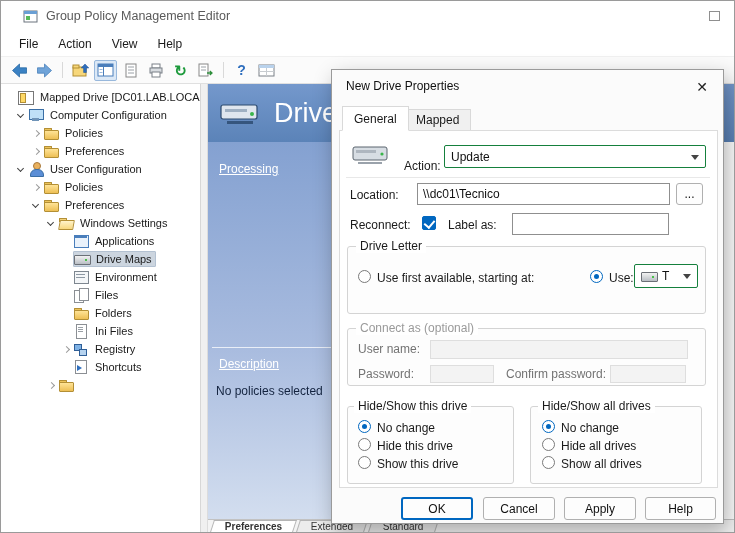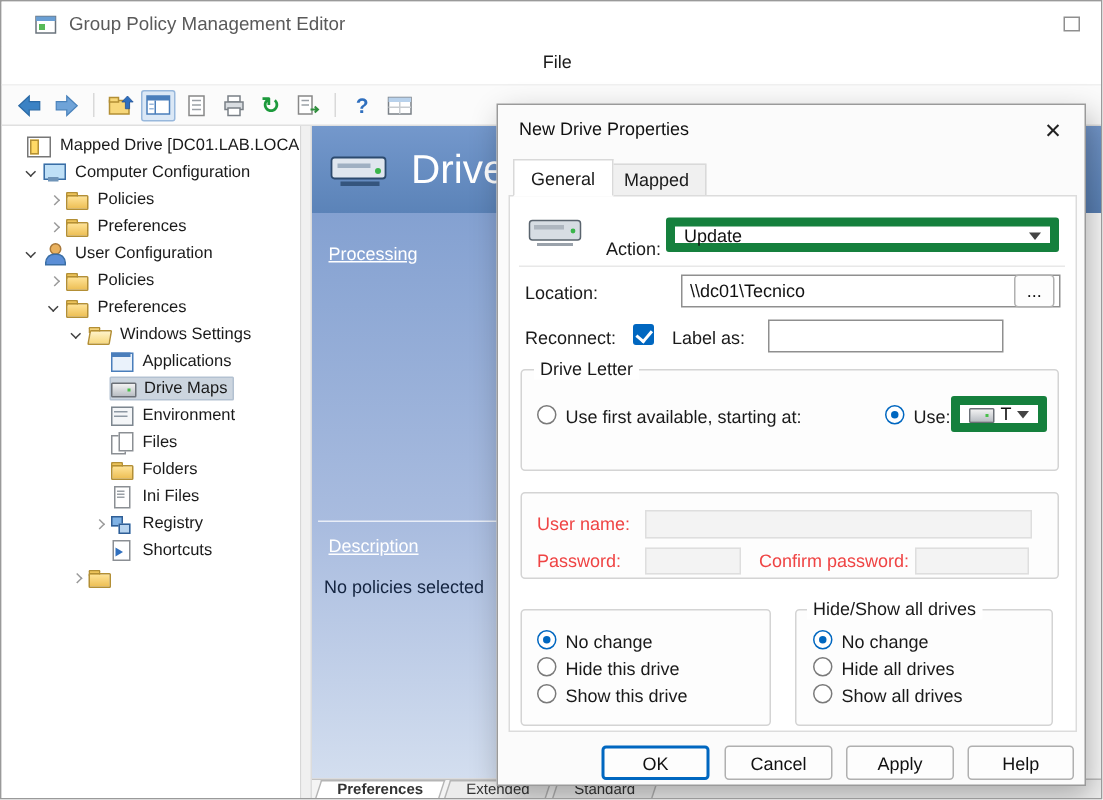--- a/index.html
+++ b/index.html
@@ -3,21 +3,21 @@
 <meta charset="utf-8">
 <style>
   * { margin:0; padding:0; box-sizing:border-box; font-family:"Liberation Sans", sans-serif; }
   body { background:#ddd; }
   #win { position:relative; width:735px; height:533px; background:#fff; border:1px solid #9a9a9a; overflow:hidden; }
 
   
   .titlebar { position:absolute; left:0; top:0; right:0; height:30px; background:#fff; display:flex; align-items:center; padding:0 22px; }
   .title-text { font-size:12.5px; color:#5a5a5a; margin-left:8px; }
   .maxbox { position:absolute; right:14px; top:10px; width:11px; height:10px; border:1px solid #8f8f8f; background:#fff; }
-  .menubar { position:absolute; left:0; top:30px; right:0; height:25px; display:flex; align-items:center; background:#fff; padding-left:8px;flex-direction:column; }
+  .menubar { position:absolute; left:0; top:30px; right:0; height:25px; display:flex; align-items:center; background:#fff; padding-left:8px; }
   .menu-item { font-size:12px; color:#1a1a1a; padding:3px 10px; }
   .toolbar { position:absolute; left:0; top:55px; right:0; height:28px; display:flex; align-items:center; background:#fbfbfb; border-bottom:1px solid #e0e0e0; border-top:1px solid #f0f0f0; padding-left:6px; }
   .tbtn { width:23px; height:21px; display:flex; align-items:center; justify-content:center; margin:0 1px; }
   .tbtn.active { border:1px solid #98b8dc; background:#dbe8f6; border-radius:2px; }
   .tsep { width:1px; height:16px; background:#d9d9d9; margin:0 5px; }
   .glyph-refresh { color:#1d9a3c; font-size:15px; font-weight:bold; line-height:1; }
   .glyph-help { color:#2f6fbe; font-size:14px; font-weight:bold; line-height:1; }
 
   
   .treepane { position:absolute; left:0; top:83px; width:200px; bottom:0; background:#fff; border-right:1px solid #d7d7d7; overflow:hidden; }
@@ -72,25 +72,25 @@
   .btab.active { background:#fff; font-weight:bold; }
 
   
   .dialog { position:absolute; left:330px; top:68px; width:393px; height:455px; background:#fbfbfb; border:1px solid #9a9a9a; box-shadow:4px 8px 20px rgba(0,0,0,.30); z-index:20; }
   .dlg-title { position:absolute; left:0; top:0; right:0; height:32px; display:flex; align-items:center; padding-left:14px; font-size:12px; color:#111; }
   .dlg-close { position:absolute; right:8px; top:6px; width:26px; height:22px; display:flex; align-items:center; justify-content:center; font-size:14px; color:#222; }
   .dtab { position:absolute; font-size:12px; display:flex; align-items:center; padding:0 11px; border:1px solid #d9d9d9; background:#f0f0f0; color:#1a1a1a; }
   .dtab.active { background:#fff; z-index:3; border-bottom:1px solid #fff; }
   .tabpage { position:absolute; left:7px; top:60px; width:379px; height:358px; background:#fff; border:1px solid #dcdcdc; }
   .dl { position:absolute; font-size:12px; color:#1a1a1a; white-space:nowrap; }
-  .dl.dim { color:#ef4444; }
+  .dl.dim { color:#737373; }
   .tbox { position:absolute; background:#fff; border:1px solid #8f8f8f; font-size:12px; padding:2px 5px; color:#111; }
   input.tbox { outline:none; }
   .tbox.disabled { background:#f3f3f3; border:1px solid #dedede; }
-  .combo { position:absolute; background:#fff; border:6px solid #15803d; border-radius:2px; font-size:12px; display:flex; align-items:center; padding-left:6px; color:#111; }
+  .combo { position:absolute; background:#fff; border:1px solid #15803d; border-radius:2px; font-size:12px; display:flex; align-items:center; padding-left:6px; color:#111; }
   .cv { position:absolute; right:6px; top:50%; margin-top:-2px; width:0; height:0; border-left:4px solid transparent; border-right:4px solid transparent; border-top:5px solid #444; }
   .chk { position:absolute; width:14px; height:14px; background:#0067c0; border:1px solid #0067c0; border-radius:2px; }
   .chk::after { content:""; position:absolute; left:3px; top:1px; width:5px; height:8px; border-right:2px solid #fff; border-bottom:2px solid #fff; transform:rotate(40deg); }
   .rad { position:absolute; width:13px; height:13px; border-radius:50%; border:1px solid #7a7a7a; background:#fff; }
   .rad.on { border:1px solid #0067c0; }
   .rad.on::after { content:""; position:absolute; left:3px; top:3px; width:5px; height:5px; border-radius:50%; background:#0067c0; }
   .group { position:absolute; border:1px solid #d4d4d4; border-radius:3px; background:#fdfdfd; }
   .glabel { position:absolute; font-size:12px; color:#1a1a1a; background:#fff; padding:0 4px; white-space:nowrap; z-index:2; }
   .glabel.dim { color:#9a9a9a; }
   .sepline { position:absolute; height:1px; background:#e8e8e8; }
@@ -346,49 +346,51 @@
         <rect x="8" y="22" width="24" height="2" fill="#9aa2ab"></rect>
       </svg>
     <span class="dl" style="left:72px; top:89px">Action:</span>
     <div class="combo" style="left:112px; top:75px; width:262px; height:23px">
         <span>Update</span>
         <span class="cv"></span>
       </div>
     <div class="sepline" style="left:14px; top:107px; width:364px"></div>
 
     <span class="dl" style="left:18px; top:118px">Location:</span>
-    <input class="tbox" style="left: 85px; top: 113px; width: 253px; height: 22px; margin-left: 37px;" value="\\dc01\Tecnico">
+    <input class="tbox" style="left: 85px; top: 113px; width: 253px; height: 22px;" value="\\dc01\Tecnico">
     <div class="btn" style="left:344px; top:113px; width:27px; height:22px">...</div>
 
     <span class="dl" style="left:18px; top:148px">Reconnect:</span>
     <span class="chk" style="left:90px; top:146px"></span>
     <span class="dl" style="left:116px; top:148px">Label as:</span>
     <input class="tbox" style="left: 180px; top: 143px; width: 157px; height: 22px;" value="">
 
     <div class="group" style="left:15px; top:176px; width:359px; height:68px"></div>
     <span class="glabel" style="left:24px; top:169px">Drive Letter</span>
     <span class="rad" style="left:26px; top:200px"></span>
     <span class="dl" style="left:45px; top:201px">Use first available, starting at:</span>
     <span class="rad on" style="left:258px; top:200px"></span>
     <span class="dl" style="left:277px; top:201px">Use:</span>
     <div class="combo" style="left:302px; top:194px; width:64px; height:24px">
         <span class="minidrive"></span>
         <span>T</span>
         <span class="cv"></span>
       </div>
 
     <div class="group" style="left:15px; top:258px; width:359px; height:58px"></div>
+    <span class="glabel dim" style="left:24px; top:251px">Connect as (optional)</span>
     <span class="dl dim" style="left:26px; top:272px">User name:</span>
     <input class="tbox disabled" style="left: 98px; top: 270px; width: 258px; height: 19px;" disabled="">
     <span class="dl dim" style="left:26px; top:297px">Password:</span>
     <input class="tbox disabled" style="left: 98px; top: 295px; width: 64px; height: 18px;" disabled="">
     <span class="dl dim" style="left:174px; top:297px">Confirm password:</span>
     <input class="tbox disabled" style="left: 278px; top: 295px; width: 76px; height: 18px;" disabled="">
 
     <div class="group" style="left:15px; top:336px; width:167px; height:78px"></div>
+    <span class="glabel" style="left:22px; top:329px">Hide/Show this drive</span>
     <span class="rad on" style="left:26px; top:350px"></span>
     <span class="dl" style="left:45px; top:351px">No change</span>
     <span class="rad" style="left:26px; top:368px"></span>
     <span class="dl" style="left:45px; top:369px">Hide this drive</span>
     <span class="rad" style="left:26px; top:386px"></span>
     <span class="dl" style="left:45px; top:387px">Show this drive</span>
 
     <div class="group" style="left:198px; top:336px; width:172px; height:78px"></div>
     <span class="glabel" style="left:206px; top:329px">Hide/Show all drives</span>
     <span class="rad on" style="left:210px; top:350px"></span>

